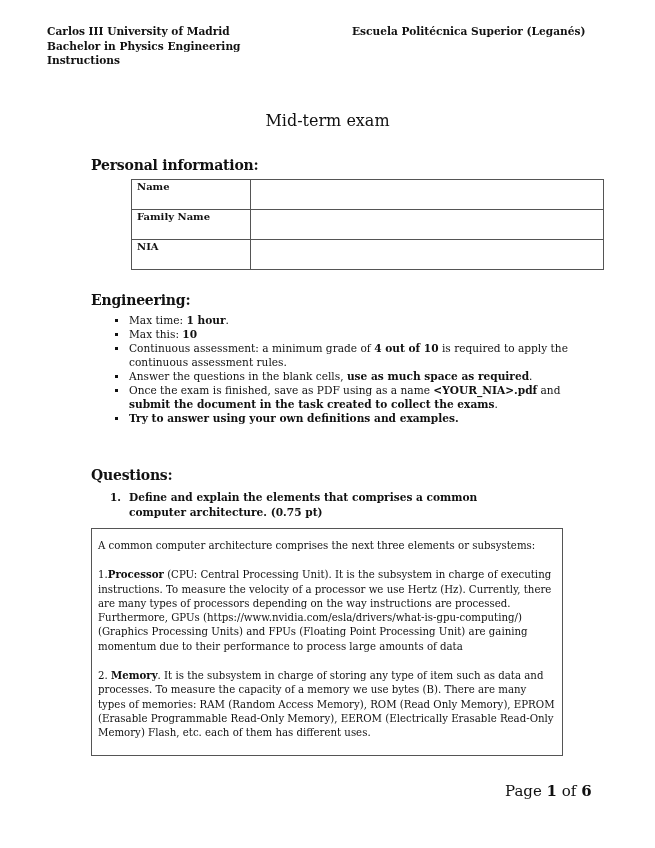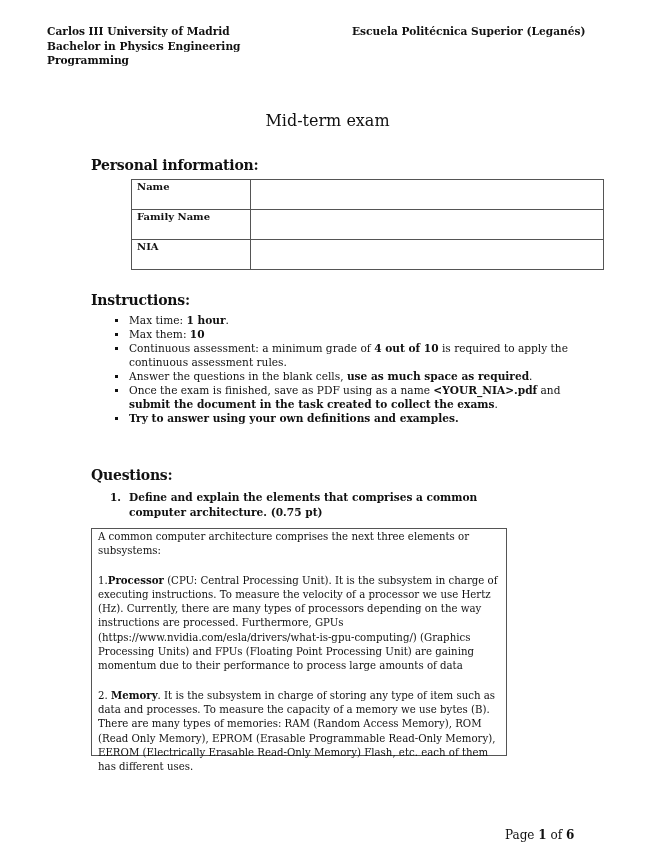--- a/index.html
+++ b/index.html
@@ -12,32 +12,32 @@
   .section-label { position:absolute; left:91px; font-size:14px; font-weight:bold; letter-spacing:-0.2px; }
   table.info { position:absolute; left:91px; top:179px; width:473px; border-collapse:collapse;margin-left:40px; }
   table.info td { border:1px solid #555; height:27px; vertical-align:top; padding:1px 5px; font-size:10px; font-weight:bold; }
   table.info td.lab { width:108px; }
   ul.instr { position:absolute; left:112px; top:313px; width:460px; margin:0; padding:0; list-style:none; font-size:10.6px; line-height:14px; }
   ul.instr li { position:relative; padding-left:17px; }
   ul.instr li::before { content:""; position:absolute; left:3px; top:6px; width:3px; height:3px; background:#111; }
   ol.q { position:absolute; left:110px; top:490px; width:420px; margin:0; padding:0; list-style:none; font-size:10.6px; font-weight:bold; line-height:14.5px; }
   ol.q li { position:relative; padding-left:19px; }
   ol.q .num { position:absolute; left:0; top:0; }
-  .answer { position:absolute; left:91px; top:528px; width:416px; height:228px; border:1px solid #555; box-sizing:border-box; padding:1px 6px; font-size:10.2px; line-height:14.3px; }
+  .answer { position:absolute; left:91px; top:528px; width:472px; height:228px; border:1px solid #555; box-sizing:border-box; padding:10px 6px; font-size:10.2px; line-height:14.3px; }
   .answer p { margin:0 0 14px 0; }
-  .footer { position:absolute; top:828px; left:505px; font-size:12px; }
+  .footer { position:absolute; top:782px; left:505px; font-size:15px; }
   b { font-weight:bold;text-align:center; }
 </style>
 </head>
 <body>
 
 <div class="hdr hdr-left">
   <div>Carlos III University of Madrid</div>
   <div>Bachelor in Physics Engineering</div>
-  <div>Programming</div>
+  <div>Instructions</div>
 </div>
 <div class="hdr hdr-right">Escuela Politécnica Superior (Leganés)</div>
 
 <div class="title">Mid-term exam</div>
 
 <div class="section-label" style="top:157px;">Personal information:</div>
 
 <table class="info">
   <tbody>
       <tr>
@@ -48,25 +48,25 @@
     <td class="lab">Family Name</td>
     <td></td>
   </tr>
   <tr>
     <td class="lab">NIA</td>
     <td></td>
   </tr>
 </tbody>
   </table>
 
-<div class="section-label" style="top:292px;">Instructions:</div>
+<div class="section-label" style="top:292px;">Engineering:</div>
 
 <ul class="instr">
   <li><span>Max time: </span><b>1 hour</b><span>.</span></li>
-  <li><span>Max them: </span><b>10</b><span></span></li>
+  <li><span>Max this: </span><b>10</b><span></span></li>
   <li><span>Continuous assessment: a minimum grade of </span><b>4 out of 10</b><span> is required to apply the continuous assessment rules.</span></li>
   <li><span>Answer the questions in the blank cells, </span><b>use as much space as required</b><span>.</span></li>
   <li><span>Once the exam is finished, save as PDF using as a name </span><b>&lt;YOUR_NIA&gt;.pdf</b><span> and </span><b>submit the document in the task created to collect the exams</b><span>.</span></li>
   <li><span></span><b>Try to answer using your own definitions and examples.</b><span></span></li>
 </ul>
 
 <div class="section-label" style="top:467px;">Questions:</div>
 
 <ol class="q">
   <li>

